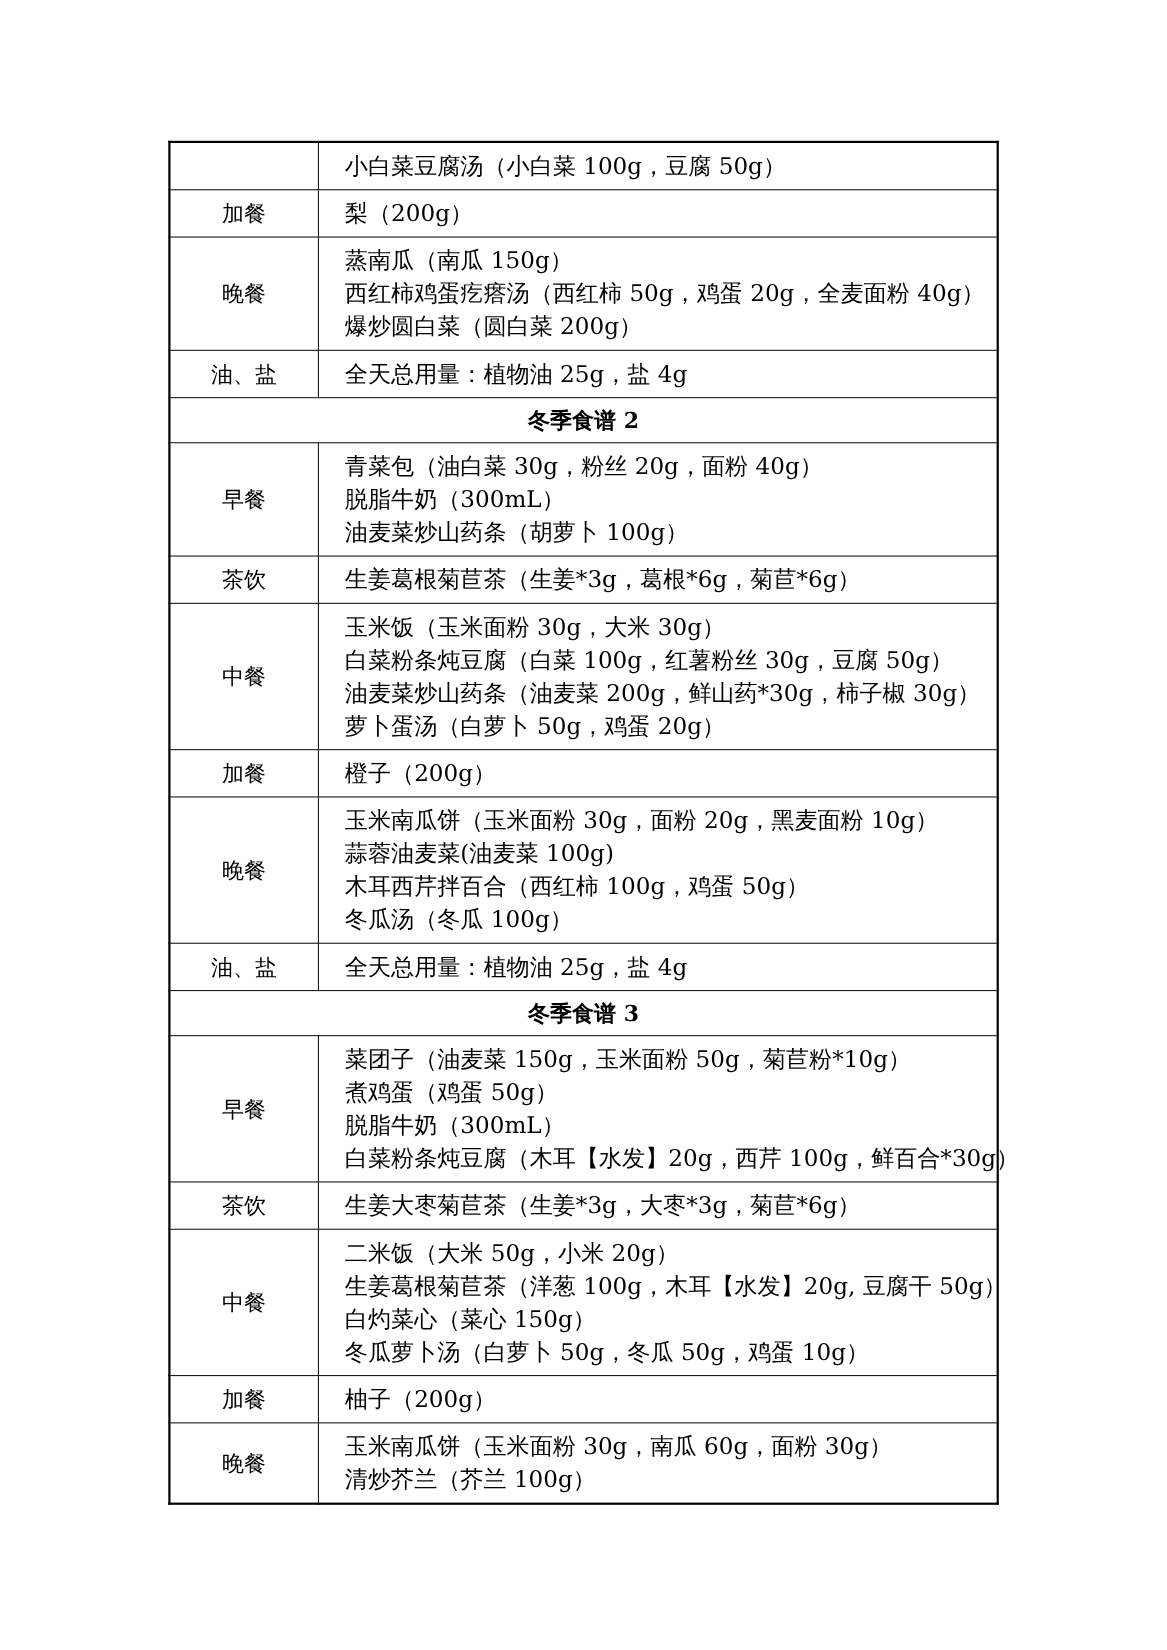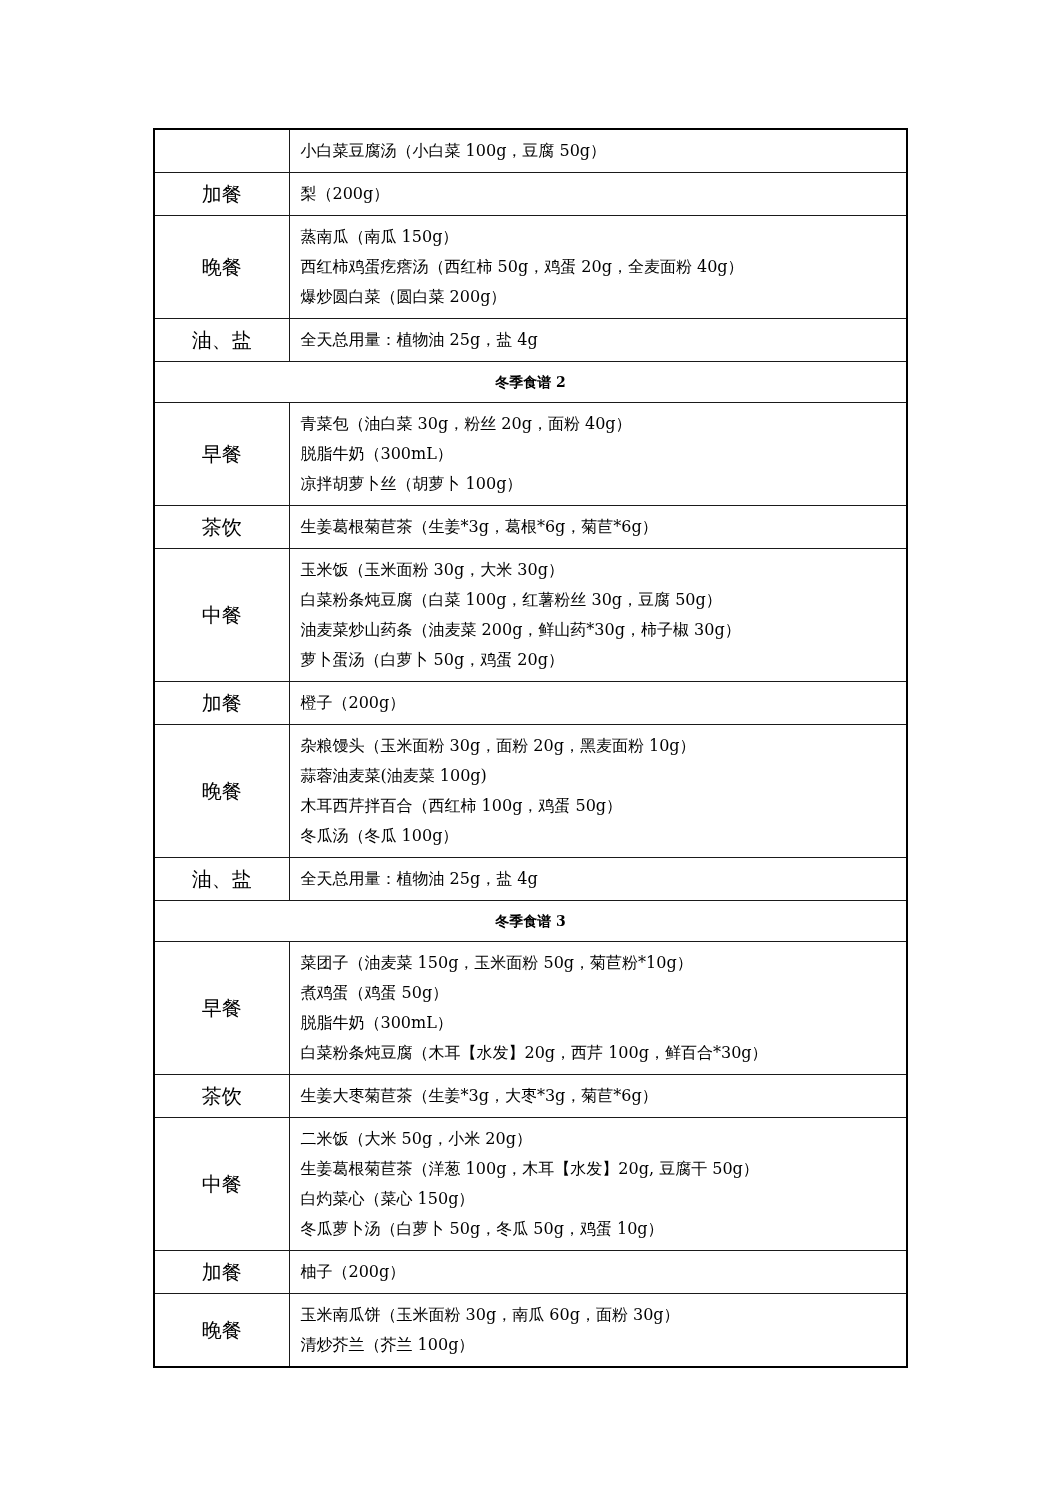--- a/index.html
+++ b/index.html
@@ -26,29 +26,29 @@
   td.label-cell {
     width: 135px;
     text-align: center;
     vertical-align: middle;
     font-size: 20px;
     line-height: 30px;
     padding: 2px 4px;
   }
   td.content-cell {
     vertical-align: middle;
-    font-size: 16px;
+    font-size: 21px;
     line-height: 30px;
-    padding: 6px 8px 6px 11px;
+    padding: 6px 8px 6px 24px;
   }
   td.header-cell {
     text-align: center;
     vertical-align: middle;
     font-weight: bold;
-    font-size: 14px;
+    font-size: 20px;
     line-height: 30px;
     padding: 5px 12px;
   }
   .dish-line { white-space: nowrap; }
   .pageno {
     position: absolute;
     left: 0;
     right: 0;
     top: 1386px;
     text-align: center;
@@ -89,21 +89,21 @@
           </td>
         </tr>
         <tr>
           <td colspan="2" class="header-cell">冬季食谱 2</td>
         </tr>
         <tr>
           <td class="label-cell">早餐</td>
           <td class="content-cell">
             <div class="dish-line">青菜包（油白菜 30g，粉丝 20g，面粉 40g）</div>
             <div class="dish-line">脱脂牛奶（300mL）</div>
-            <div class="dish-line">凉拌胡萝卜丝（胡萝卜 100g）</div>
+            <div class="dish-line">油麦菜炒山药条（胡萝卜 100g）</div>
           </td>
         </tr>
         <tr>
           <td class="label-cell">茶饮</td>
           <td class="content-cell">
             <div class="dish-line">生姜葛根菊苣茶（生姜*3g，葛根*6g，菊苣*6g）</div>
           </td>
         </tr>
         <tr>
           <td class="label-cell">中餐</td>
@@ -116,21 +116,21 @@
         </tr>
         <tr>
           <td class="label-cell">加餐</td>
           <td class="content-cell">
             <div class="dish-line">橙子（200g）</div>
           </td>
         </tr>
         <tr>
           <td class="label-cell">晚餐</td>
           <td class="content-cell">
-            <div class="dish-line">杂粮馒头（玉米面粉 30g，面粉 20g，黑麦面粉 10g）</div>
+            <div class="dish-line">玉米南瓜饼（玉米面粉 30g，面粉 20g，黑麦面粉 10g）</div>
             <div class="dish-line">蒜蓉油麦菜(油麦菜 100g)</div>
             <div class="dish-line">木耳西芹拌百合（西红柿 100g，鸡蛋 50g）</div>
             <div class="dish-line">冬瓜汤（冬瓜 100g）</div>
           </td>
         </tr>
         <tr>
           <td class="label-cell">油、盐</td>
           <td class="content-cell">
             <div class="dish-line">全天总用量：植物油 25g，盐 4g</div>
           </td>

